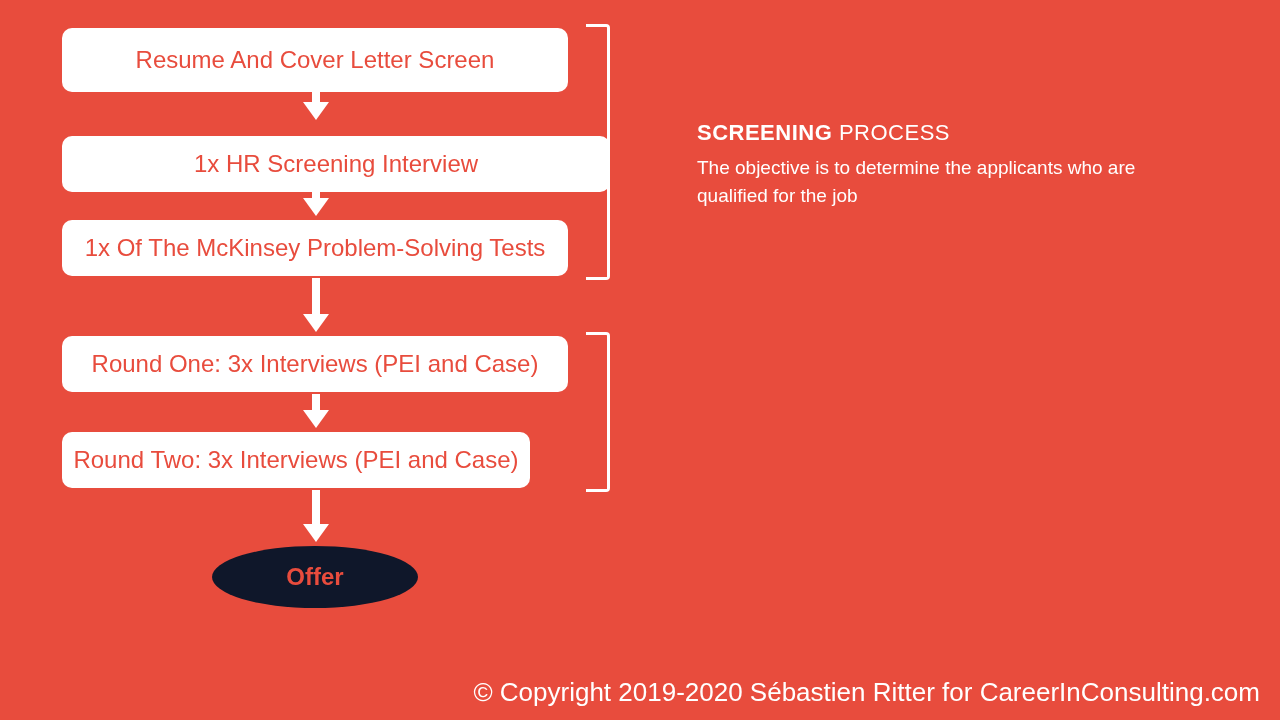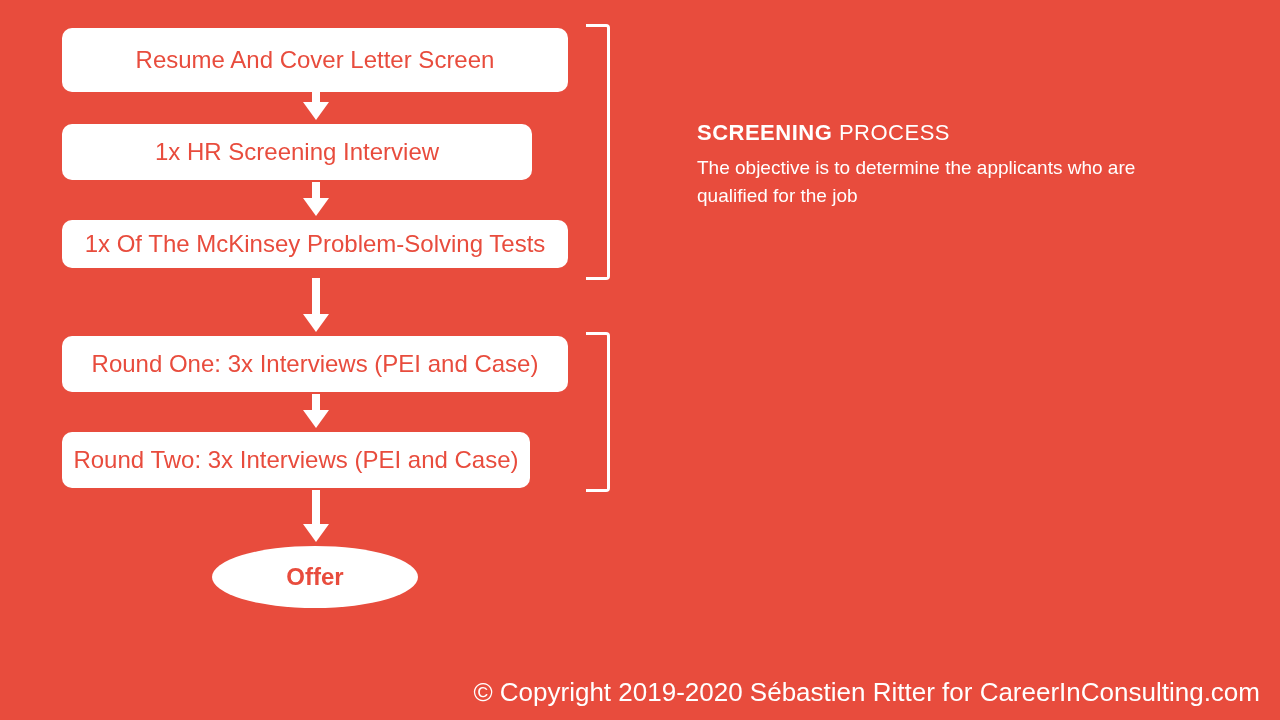--- a/index.html
+++ b/index.html
@@ -28,21 +28,21 @@
   .arrow {
     position:absolute;
     color:#fff;
     display:flex;
     flex-direction:column;
     align-items:center;
   }
   .arrow svg { display:block; }
   .offer {
     position:absolute;
-    background:#ffffff;
+    background:#0f172a;
     color:#E84C3D;
     border-radius:50%/50%;
     display:flex;
     align-items:center;
     justify-content:center;
     font-size:24px;
     font-weight:700;
   }
   .bracket {
     position:absolute;
@@ -71,23 +71,23 @@
     font-weight:300;
   }
 </style>
 </head>
 <body>
 
 <div class="stage">
 
   <div class="box" style="left:62px; top:28px; width:506px; height:64px;">Resume And Cover Letter Screen</div>
 
-  <div class="box" style="left:62px; top:124px; width:470px; height:56px;">1x HR Screening Interview</div>
+  <div class="box" style="left:62px; top:136px; width:548px; height:56px;">1x HR Screening Interview</div>
 
-  <div class="box" style="left:62px; top:220px; width:506px; height:48px;">1x Of The McKinsey Problem-Solving Tests</div>
+  <div class="box" style="left:62px; top:220px; width:506px; height:56px;">1x Of The McKinsey Problem-Solving Tests</div>
 
   <div class="box" style="left:62px; top:336px; width:506px; height:56px;">Round One: 3x Interviews (PEI and Case)</div>
 
   <div class="box" style="left:62px; top:432px; width:468px; height:56px;">Round Two: 3x Interviews (PEI and Case)</div>
 
   <div class="offer" style="left:212px; top:546px; width:206px; height:62px;">Offer</div>
 
   <div class="arrow" style="left:303px; top:86px;">
     <svg width="26" height="34">
         <rect x="9" y="0" width="8" height="17" fill="#fff"></rect>

